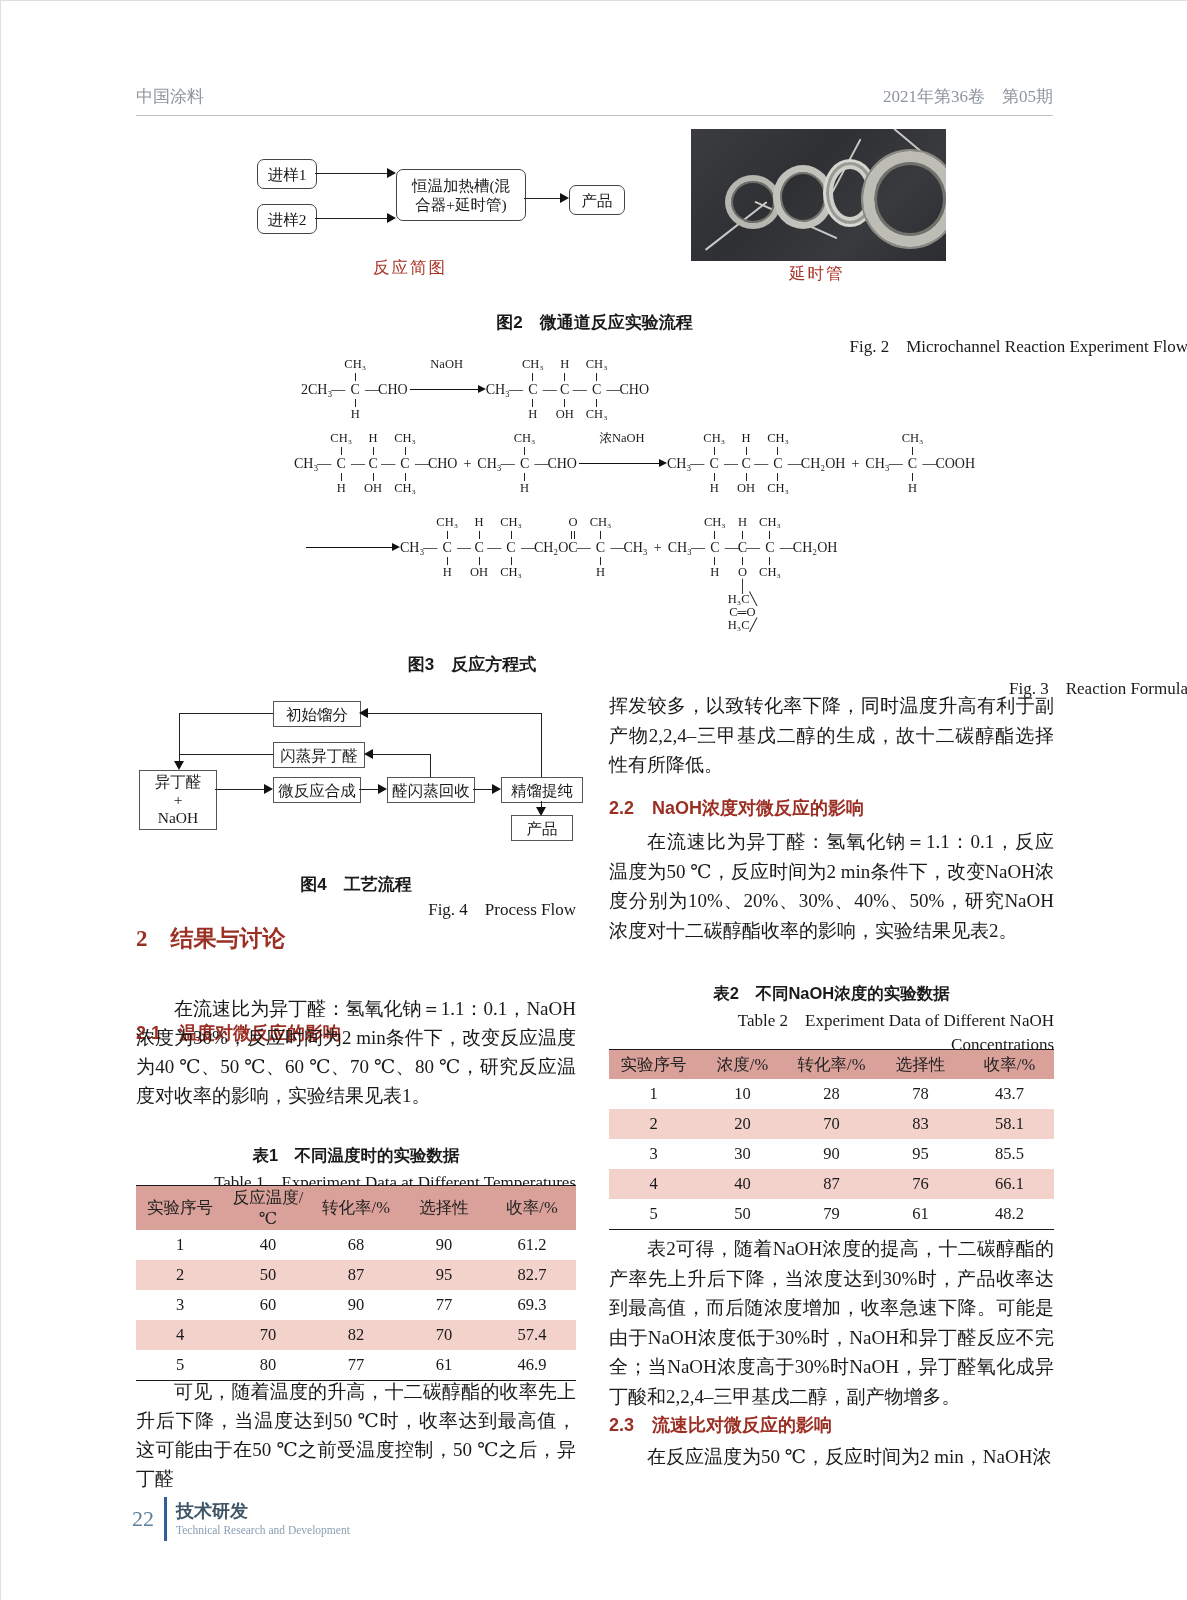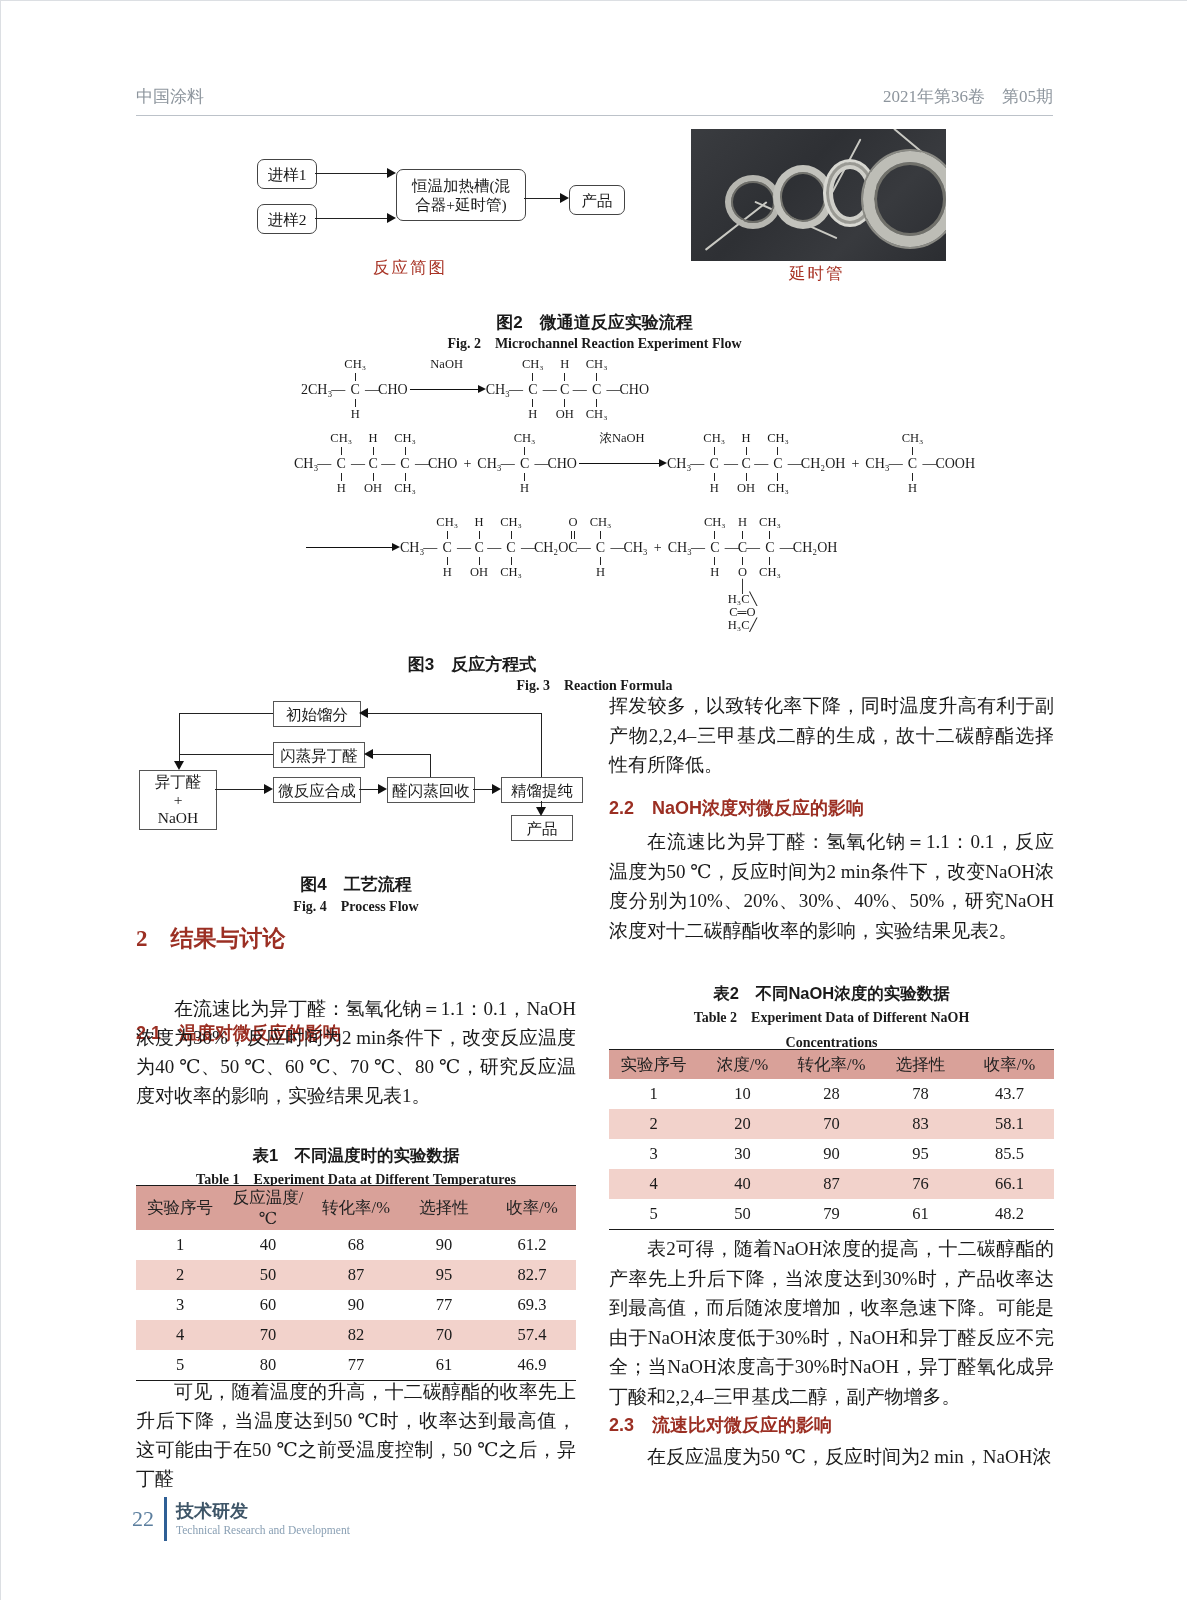--- a/index.html
+++ b/index.html
@@ -24,21 +24,21 @@
   .col-r{left:608px;width:445px;}
   .body-p{font-size:19px;line-height:29px;text-align:justify;margin:0;}
   .body-p.lh33{line-height:29.5px;}
   .ind{text-indent:2em;}
   .h-sec{font-family:Liberation Serif, serif;font-weight:bold;color:var(--red);
          font-size:23px;margin:0;}
   .h-sub{font-family:"Liberation Sans","DejaVu Sans",sans-serif;font-weight:bold;color:var(--red);
          font-size:18px;margin:0;}
   .centerblk{position:absolute;text-align:center;margin-top:22px;}
   .fcap-cn,.tcap-cn{font-family:"Liberation Sans","DejaVu Sans",sans-serif;font-weight:bold;font-size:17px;}
-  .fcap-en,.tcap-en{font-weight:bold;font-size:14px;}
+  .fcap-en,.tcap-en{font-weight:normal;font-size:17px;text-align:right;}
   .tcap-cn{font-size:16.5px;}
   .red-label{color:var(--label-red);font-size:16.5px;letter-spacing:2px;}
   
   .diag{position:absolute;}
   .fbox{position:absolute;border:1.2px solid #555;background:#fff;display:flex;flex-direction:column;
         align-items:center;justify-content:center;font-size:15.5px;line-height:19px;text-align:center;}
   .rbox{border-radius:7px;border-color:#444;}
   .hl,.vl{position:absolute;background:#222;}
   .hl{height:1.2px;} .vl{width:1.2px;}
   .tr-r,.tr-l,.tr-d{position:absolute;width:0;height:0;}

